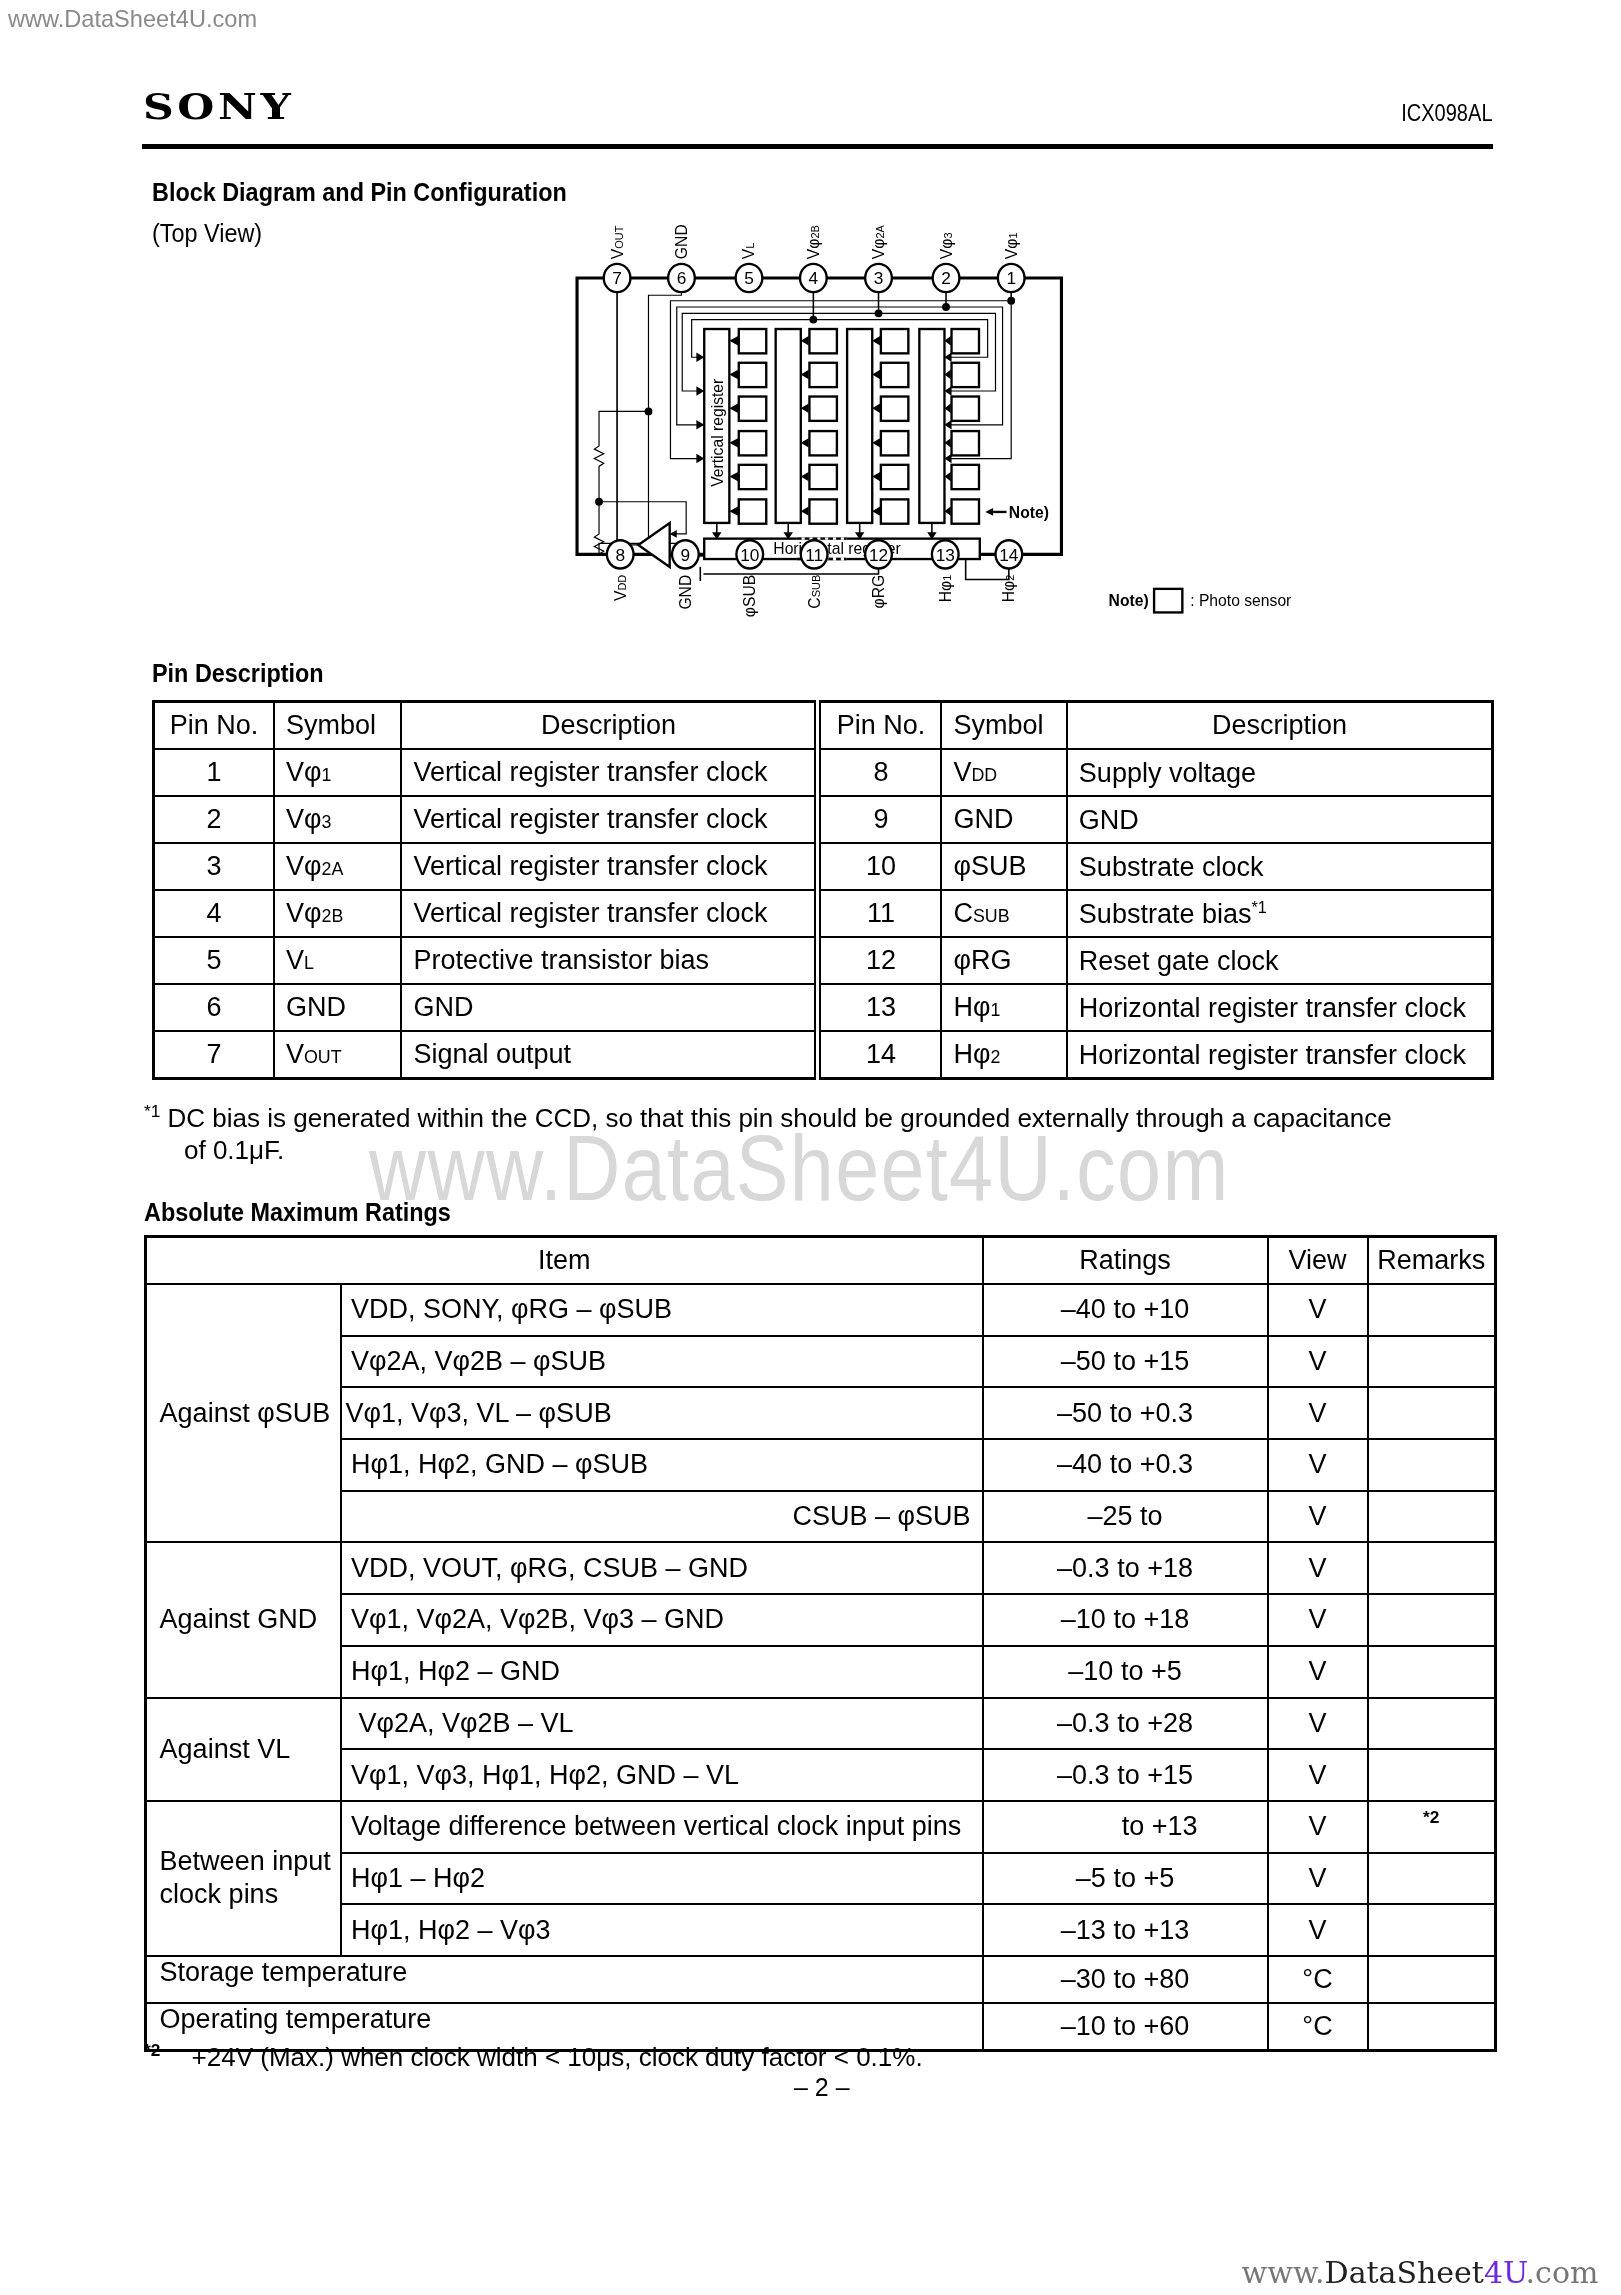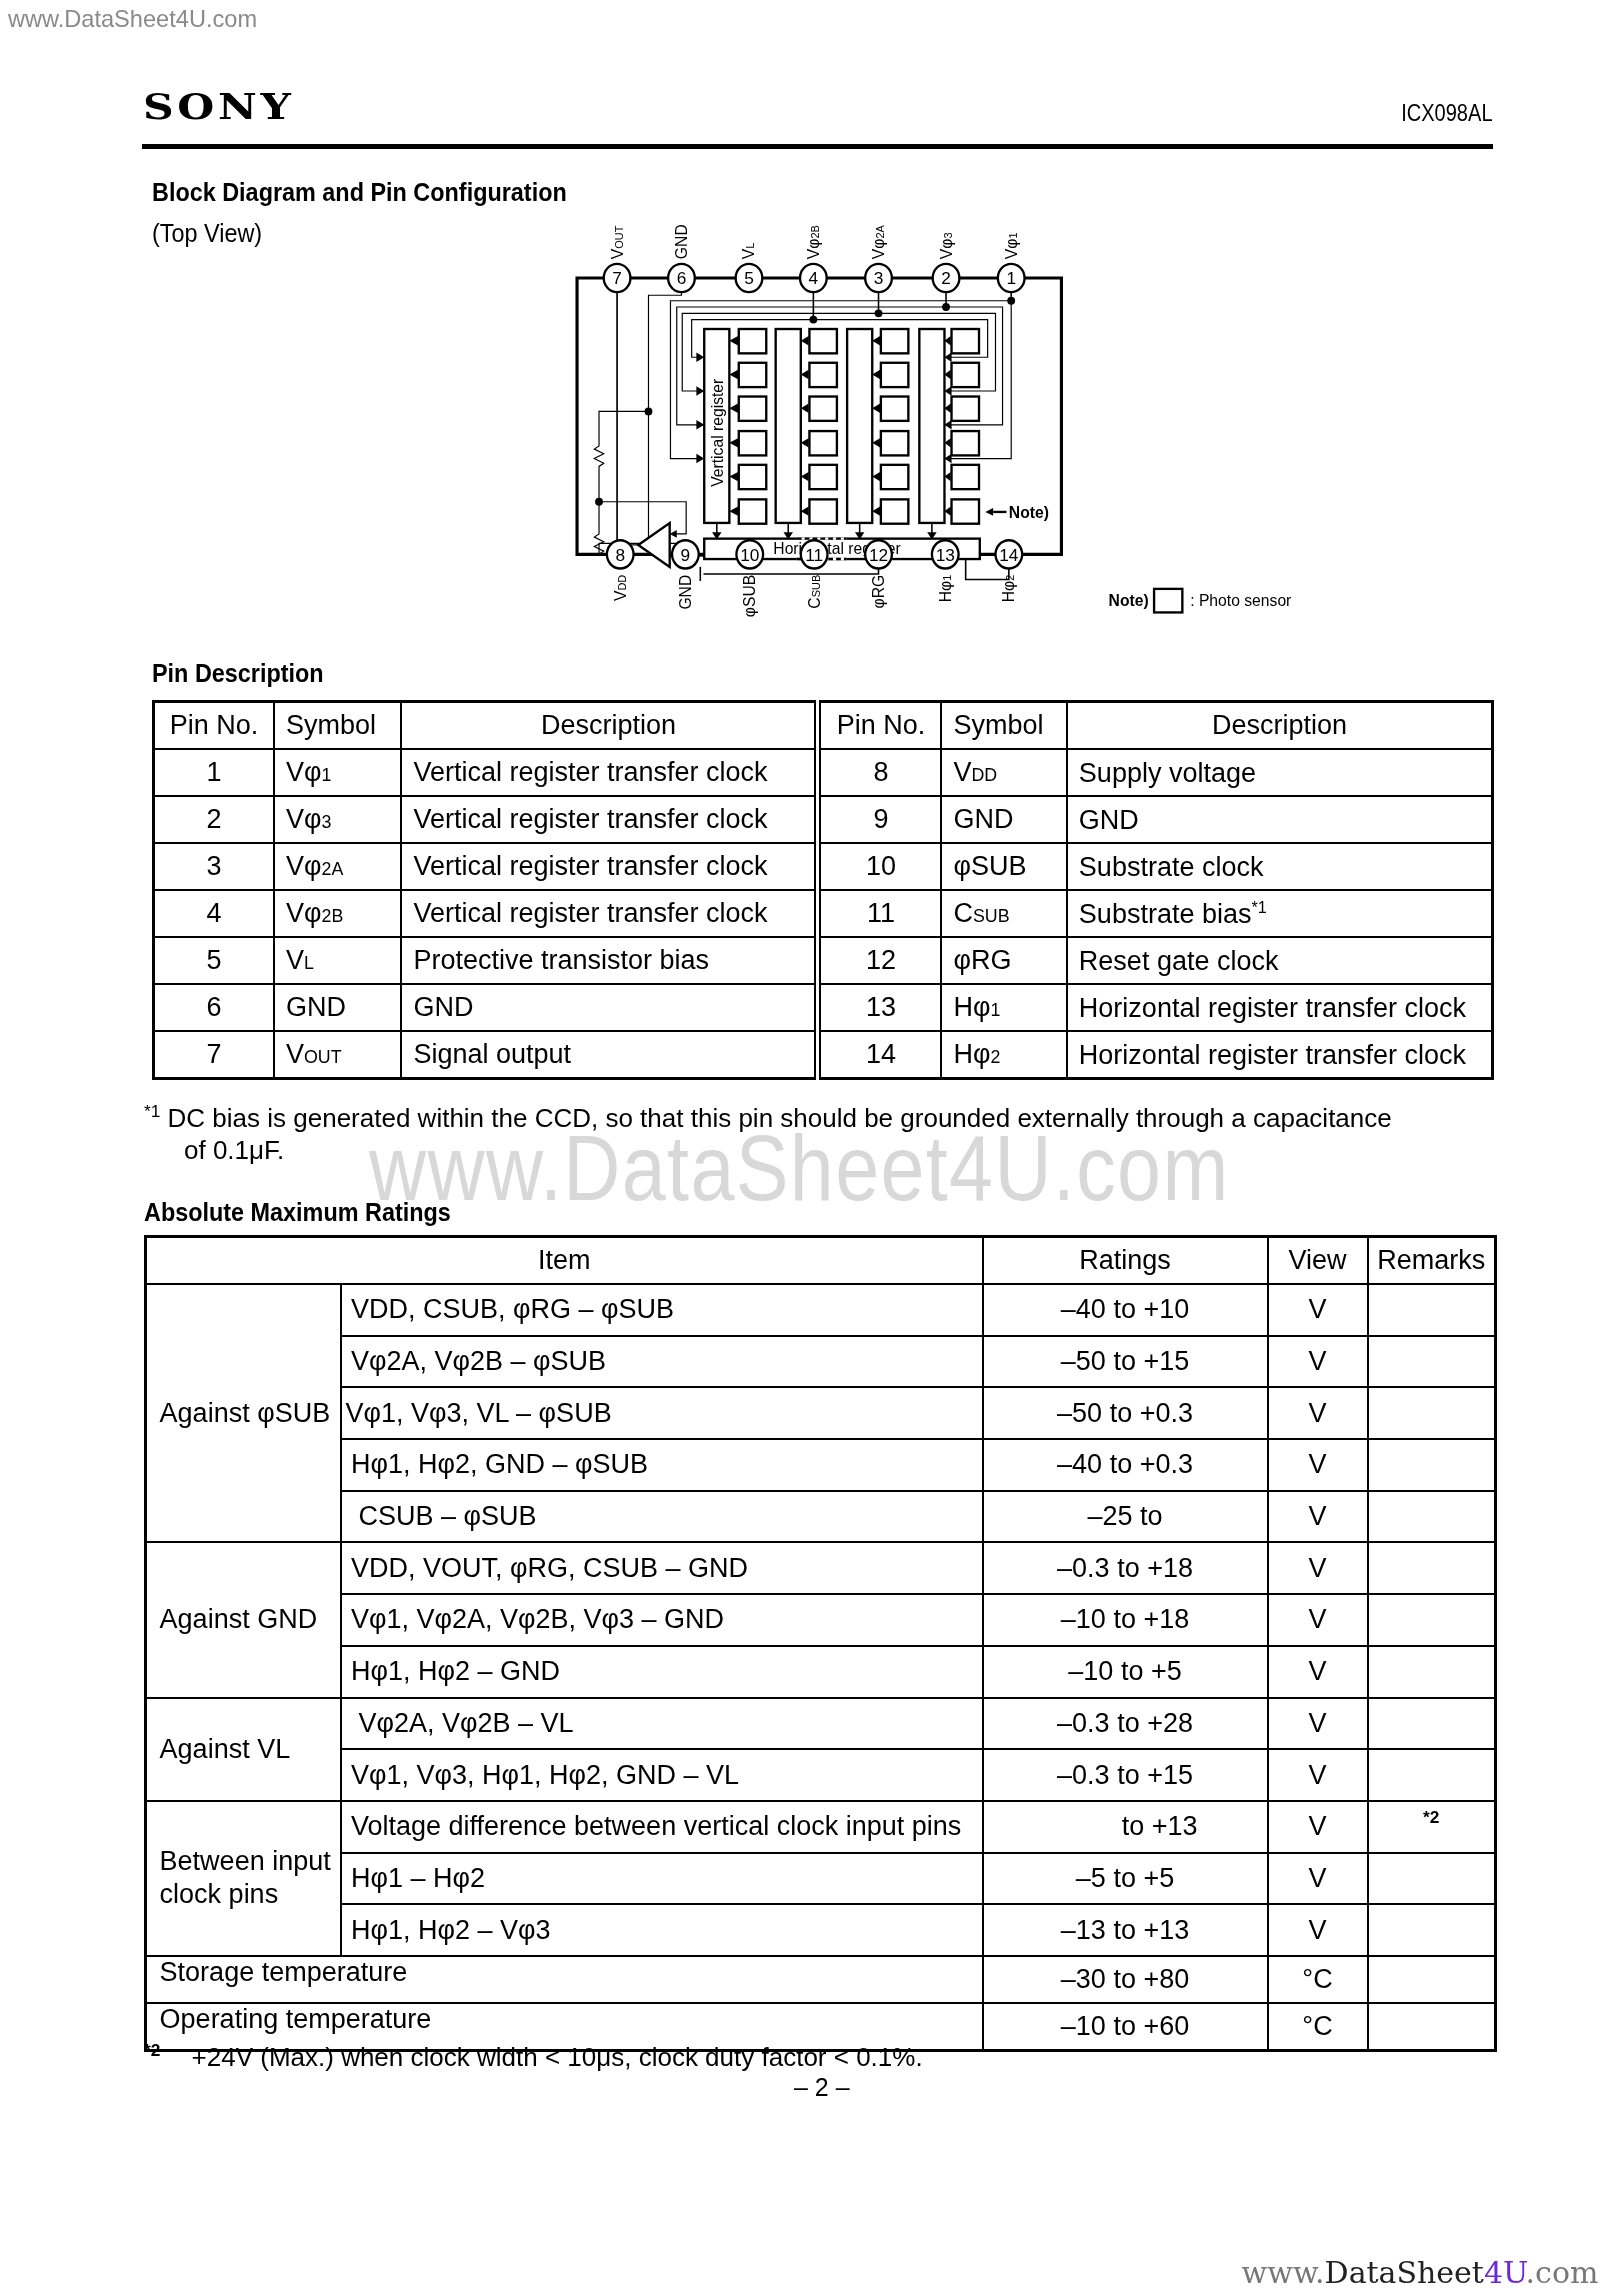--- a/index.html
+++ b/index.html
@@ -366,21 +366,21 @@
   </colgroup>
   <tbody id="rating-rows">
     <tr>
       <td class="c" colspan="2">Item</td>
       <td class="c">Ratings</td>
       <td class="c">View</td>
       <td class="c" style="padding:0 1.6px;">Remarks</td>
     </tr>
   <tr>
         <td rowspan="5" style="white-space: normal; line-height: 33px; padding: 0px 4.7px 0px 12.6px;">Against φSUB</td>
-        <td style="padding-left: 9.4px;">VDD, CSUB, φRG – φSUB</td>
+        <td style="padding-left: 9.4px;">VDD, SONY, φRG – φSUB</td>
         <td class="c">–40 to +10</td>
         <td class="c">V</td>
         <td class="c" style="font-size: 17.3px; font-weight: bold; vertical-align: top; padding-top: 4.7px;"></td>
       </tr>
       <tr>
         <td style="padding-left: 9.4px;">Vφ2A, Vφ2B – φSUB</td>
         <td class="c">–50 to +15</td>
         <td class="c">V</td>
         <td class="c" style="font-size: 17.3px; font-weight: bold; vertical-align: top; padding-top: 4.7px;"></td>
       </tr>
@@ -390,21 +390,21 @@
         <td class="c">V</td>
         <td class="c" style="font-size: 17.3px; font-weight: bold; vertical-align: top; padding-top: 4.7px;"></td>
       </tr>
       <tr>
         <td style="padding-left: 9.4px;">Hφ1, Hφ2, GND – φSUB</td>
         <td class="c">–40 to +0.3</td>
         <td class="c">V</td>
         <td class="c" style="font-size: 17.3px; font-weight: bold; vertical-align: top; padding-top: 4.7px;"></td>
       </tr>
       <tr>
-        <td style="padding-left: 17px;">CSUB – φSUB</td>
+        <td style="padding-left: 8px; text-align: right;">CSUB – φSUB</td>
         <td class="c">–25 to</td>
         <td class="c">V</td>
         <td class="c" style="font-size: 17.3px; font-weight: bold; vertical-align: top; padding-top: 4.7px;"></td>
       </tr>
       <tr>
         <td rowspan="3" style="white-space: normal; line-height: 33px; padding: 0px 4.7px 0px 12.6px;">Against GND</td>
         <td style="padding-left: 9.4px;">VDD, VOUT, φRG, CSUB – GND</td>
         <td class="c">–0.3 to +18</td>
         <td class="c">V</td>
         <td class="c" style="font-size: 17.3px; font-weight: bold; vertical-align: top; padding-top: 4.7px;"></td>

